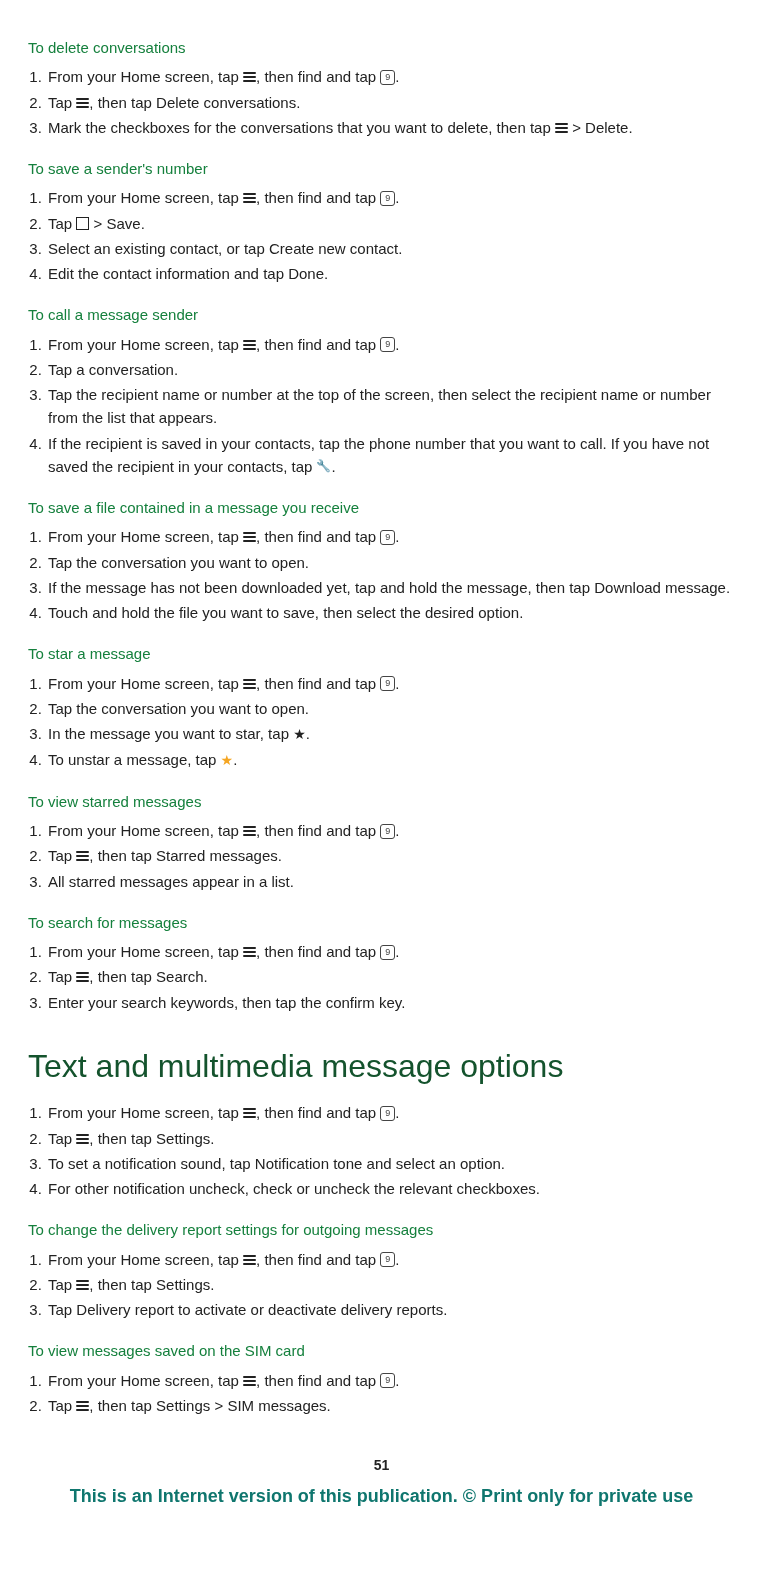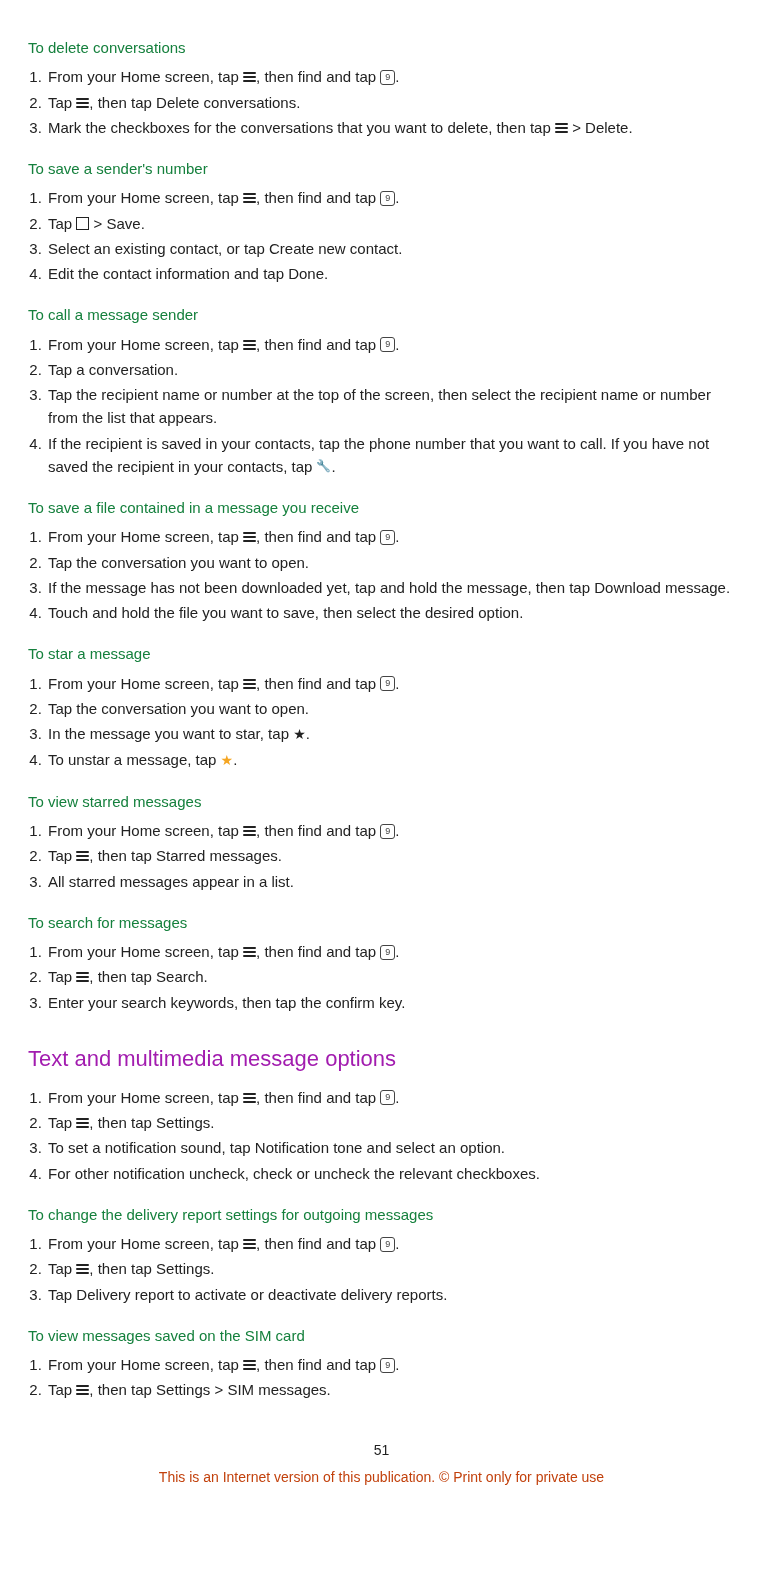--- a/index.html
+++ b/index.html
@@ -14,50 +14,51 @@
       line-height: 1.55;
     }
     .section-title {
       color: #15803d;
       font-size: 15px;
       font-weight: normal;
       margin-bottom: 6px;
       margin-top: 18px;
     }
     .big-title {
-      font-size: 22px;
+      font-size: 32px;
       font-weight: normal;
-      color: #a21caf;
+      color: #14532d;
       margin: 28px 0 10px 0;
     }
     ol {
       margin: 0 0 0 18px;
       padding: 0;
     }
     ol li {
       margin-bottom: 2px;
       padding-left: 2px;
     }
     .section-block {
       margin-bottom: 4px;
     }
     .page-footer {
       text-align: center;
       margin-top: 38px;
       color: #444;
       font-size: 13px;
+      font-weight: bold;
     }
     .page-number {
       font-size: 14px;
       color: #222;
       margin-bottom: 6px;
     }
     .footnote {
-      font-size: 14px;
-      color: #c2410c;
+      font-size: 18px;
+      color: #0f766e;
     }
     b { font-weight: normal; }
     .icon-menu {
       display: inline-flex;
       flex-direction: column;
       justify-content: space-between;
       width: 13px;
       height: 10px;
       vertical-align: middle;
       position: relative;

